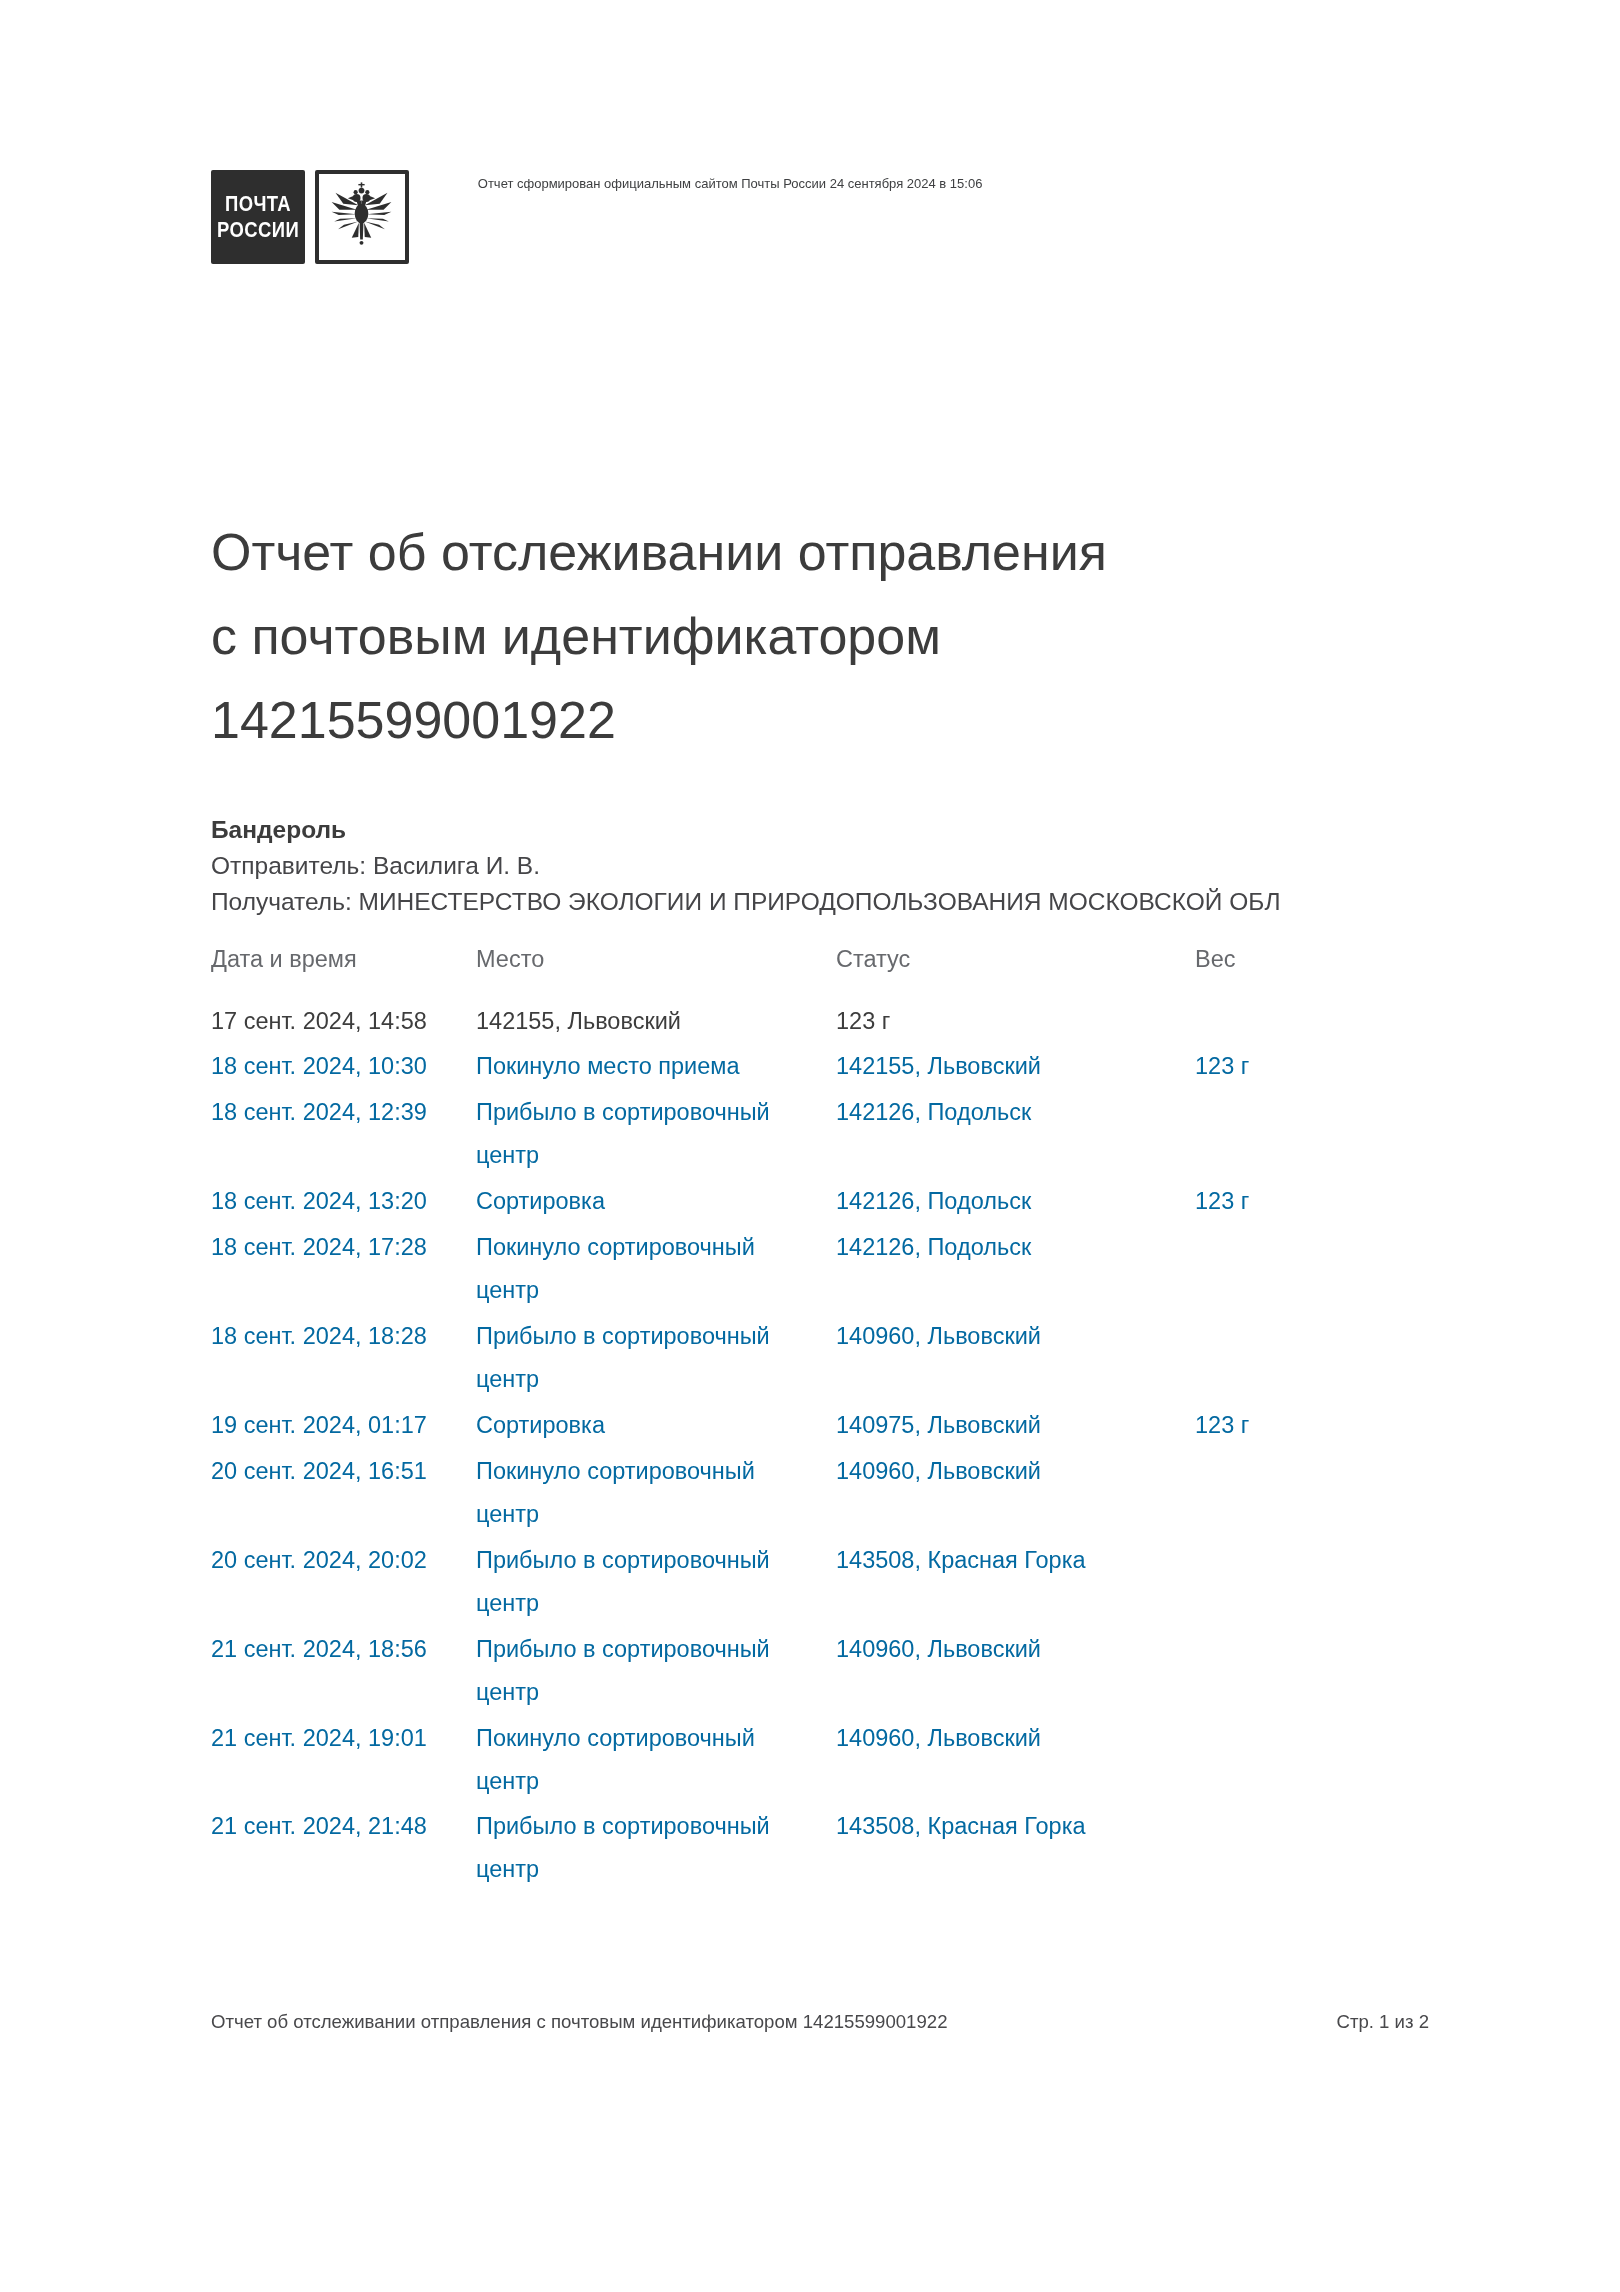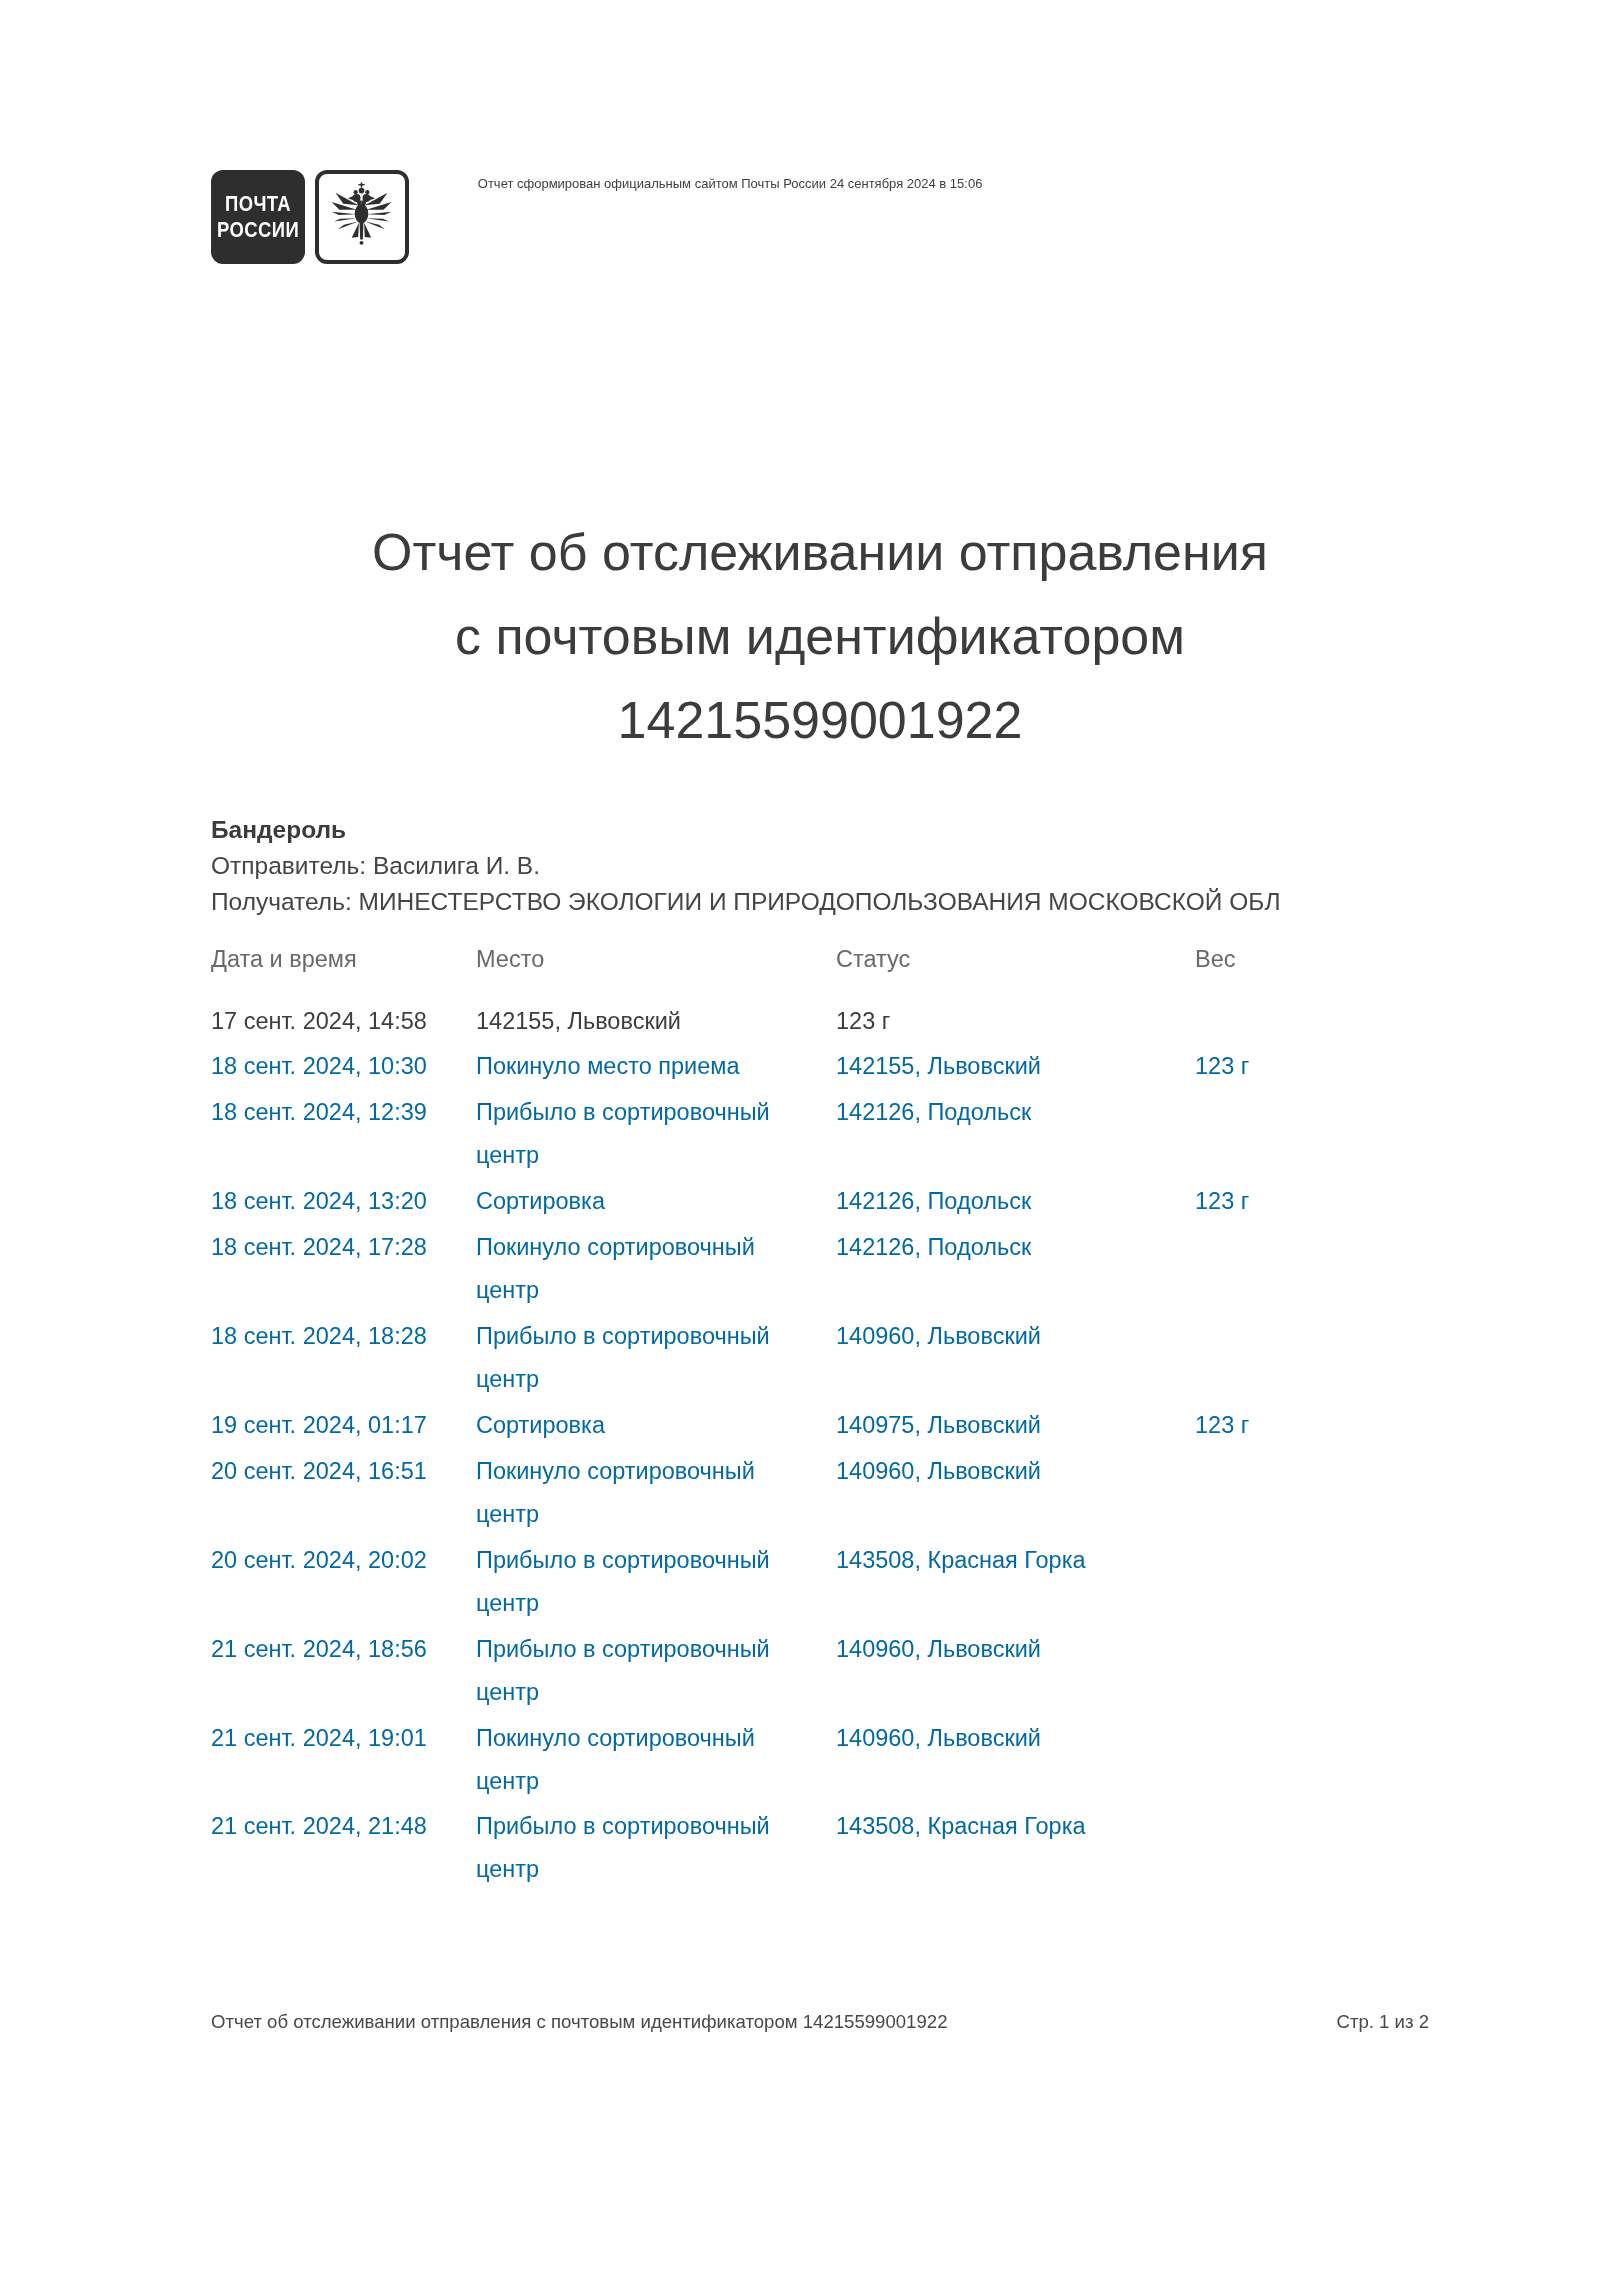--- a/index.html
+++ b/index.html
@@ -17,21 +17,21 @@
     left: 211px;
     top: 170px;
     width: 1218px;
   }
   
   .header-row { display: flex; align-items: flex-start; }
   .logo { display: flex; gap: 9.8px; }
   .logo-box {
     width: 94px; height: 94px;
     box-sizing: border-box;
-    border-radius: 12px;
+    border-radius: 2px;
   }
   .logo-text-box {
     background: #2e2e2e;
     color: #ffffff;
     display: flex; flex-direction: column;
     align-items: center; justify-content: center;
   }
   .logo-text-inner {
     transform: scaleX(0.82);
     font-weight: bold;
@@ -53,21 +53,20 @@
     color: #3f4042;
   }
   
   .title {
     margin: 0;
     margin-top: 246px;
     font-size: 52px;
     line-height: 84px;
     font-weight: normal;
     color: #3c3c3c;
-    text-align: center;
   }
   
   .info {
     margin-top: 50px;
     font-size: 24.5px;
     line-height: 36px;
     color: #454548;
   }
   .info .type { font-weight: bold; color: #3c3c3c; }
   

